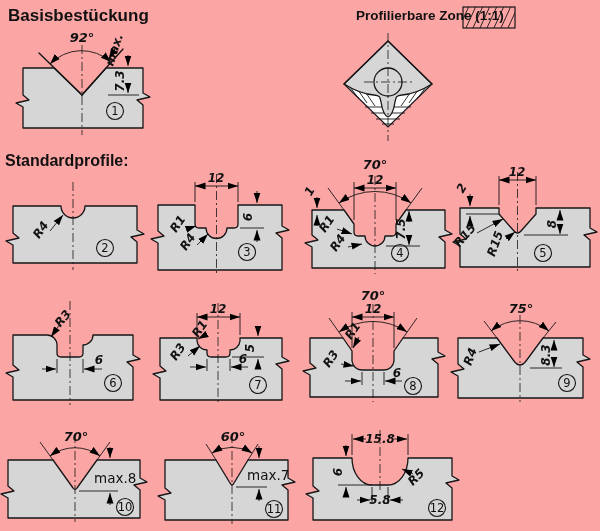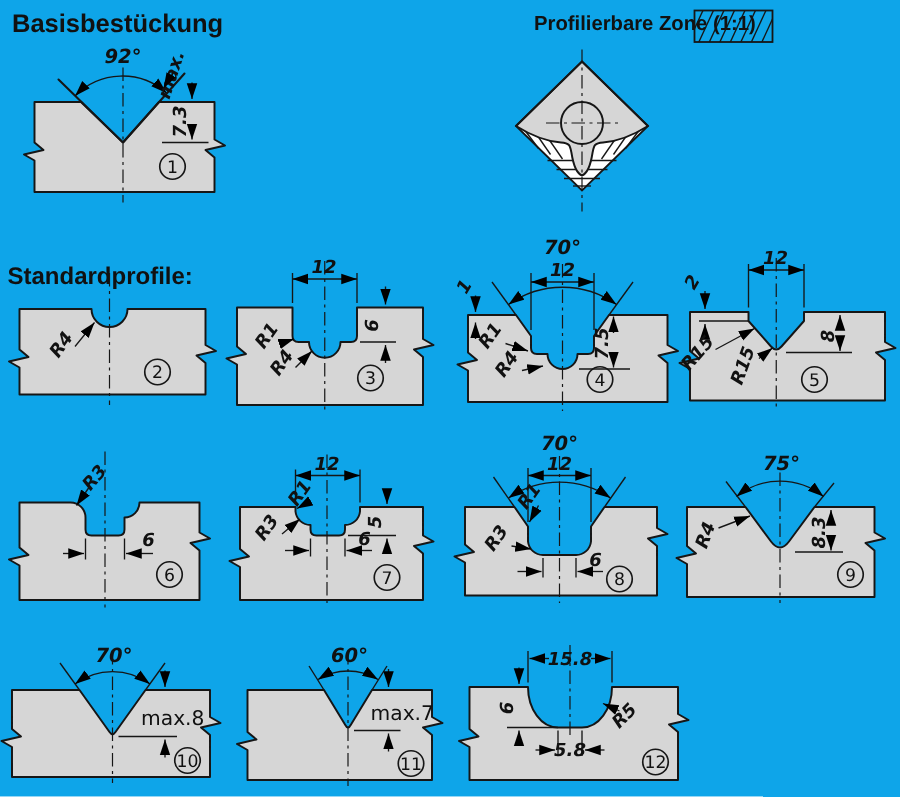--- a/index.html
+++ b/index.html
@@ -1,21 +1,21 @@
 <!DOCTYPE html>
 <html><head>
 <meta charset="utf-8">
 <style>
   html,body{margin:0;padding:0;background:#fff;}
-  .page{position:relative;width:600px;height:531px;background:#0ea5e9;overflow:hidden;
+  .page{position:relative;width:600px;height:531px;background:#fca5a5;overflow:hidden;
         font-family:"Liberation Sans",sans-serif;}
   .page svg{position:absolute;overflow:visible;}
   .title{position:absolute;font-weight:700;font-size:17px;color:#111;}
   .subtitle{position:absolute;font-weight:600;font-size:13.5px;color:#111;}
-  .sectitle{position:absolute;font-weight:700;font-size:16px;color:#111;margin-top:24px;}
+  .sectitle{position:absolute;font-weight:700;font-size:16px;color:#111;}
   .blk{fill:#d6d6d6;stroke:#161616;stroke-width:1.3;stroke-linejoin:round;}
   .thk{stroke:#161616;stroke-width:1.4;fill:none;stroke-linecap:round;}
   .thin{stroke:#161616;stroke-width:0.9;fill:none;}
   .cl{stroke:#161616;stroke-width:0.8;fill:none;stroke-dasharray:9 3 2 3;}
   .dt{font:italic 600 12px "DejaVu Sans",sans-serif;fill:#111;text-anchor:middle;}
   .deg{font:italic 600 13px "DejaVu Sans",sans-serif;fill:#111;text-anchor:middle;}
   .up{font:400 13.5px "DejaVu Sans",sans-serif;fill:#111;}
   .num{font:400 11.5px "DejaVu Sans",sans-serif;fill:#111;text-anchor:middle;}
   .ncirc{fill:none;stroke:#161616;stroke-width:1.1;}
 </style>

